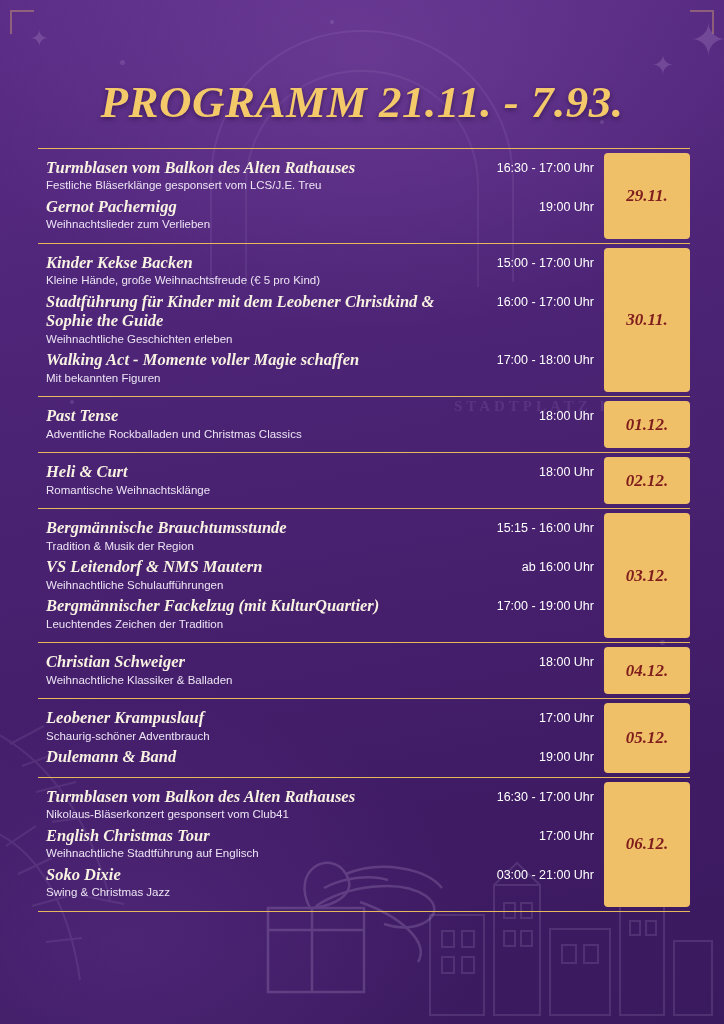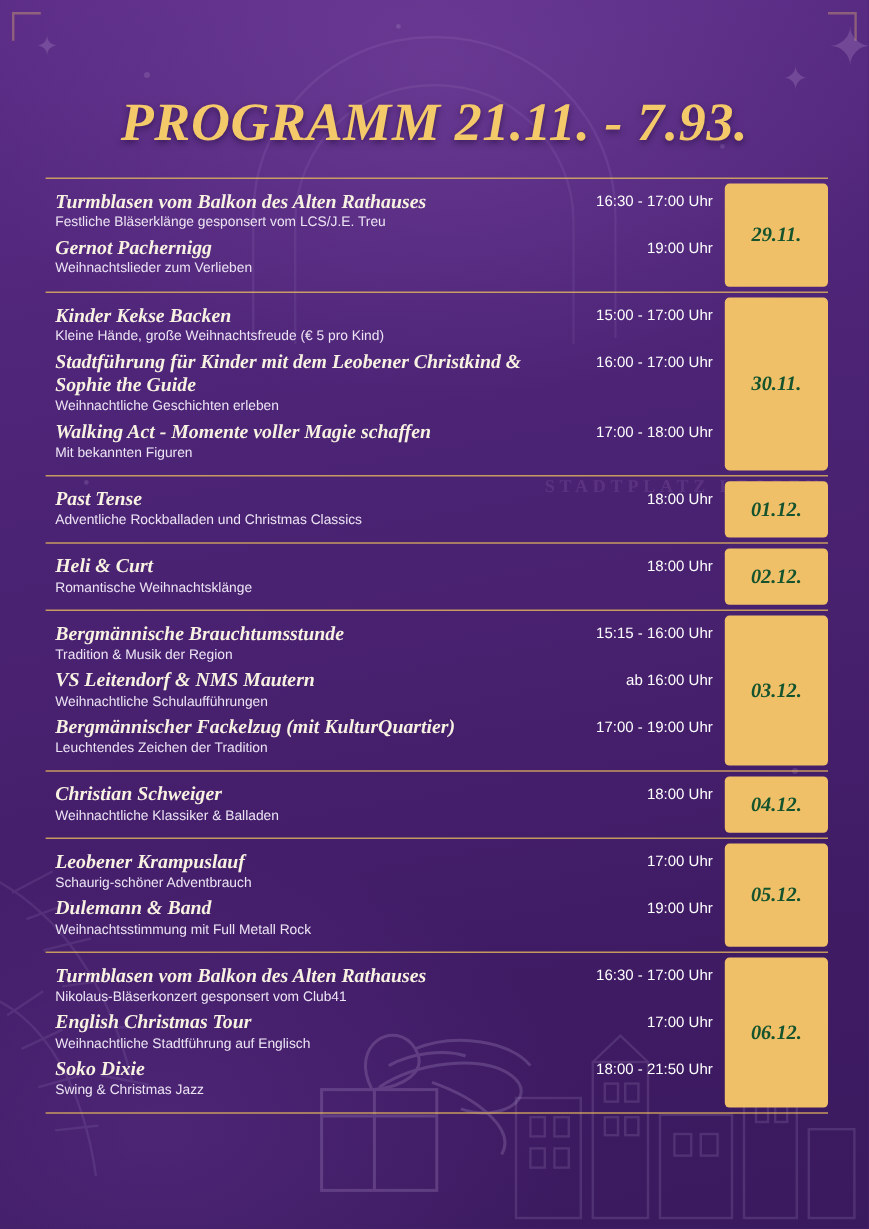--- a/index.html
+++ b/index.html
@@ -175,21 +175,21 @@
     margin-left: 10px;
     background: #f0c069;
     border-radius: 4px;
     display: flex;
     align-items: center;
     justify-content: center;
     font-family: "Liberation Serif", serif;
     font-style: italic;
     font-weight: bold;
     font-size: 17px;
-    color: #14532d;
+    color: #7f1d1d;
     margin-top: 4px;
     margin-bottom: 4px;
   }
 
   .corner {
     position: absolute;
     width: 22px;
     height: 22px;
     pointer-events: none;
   }
@@ -386,21 +386,20 @@
         <div class="event">
           <div class="event-text">
             <div class="event-title">Leobener Krampuslauf</div>
             <div class="event-sub">Schaurig-schöner Adventbrauch</div>
           </div>
           <div class="event-time">17:00 Uhr</div>
         </div>
         <div class="event">
           <div class="event-text">
             <div class="event-title">Dulemann &amp; Band</div>
-            <div class="event-sub">Weihnachtsstimmung mit Full Metall Rock</div>
           </div>
           <div class="event-time">19:00 Uhr</div>
         </div>
       </div>
       <div class="day-date">05.12.</div>
     </div>
 
     <div class="day">
       <div class="day-events">
         <div class="event">
@@ -415,20 +414,20 @@
             <div class="event-title">English Christmas Tour</div>
             <div class="event-sub">Weihnachtliche Stadtführung auf Englisch</div>
           </div>
           <div class="event-time">17:00 Uhr</div>
         </div>
         <div class="event">
           <div class="event-text">
             <div class="event-title">Soko Dixie</div>
             <div class="event-sub">Swing &amp; Christmas Jazz</div>
           </div>
-          <div class="event-time">18:00 - 21:50 Uhr</div>
+          <div class="event-time">03:00 - 21:00 Uhr</div>
         </div>
       </div>
       <div class="day-date">06.12.</div>
     </div>
 
   </div>
 </div>
 
 </body></html>

